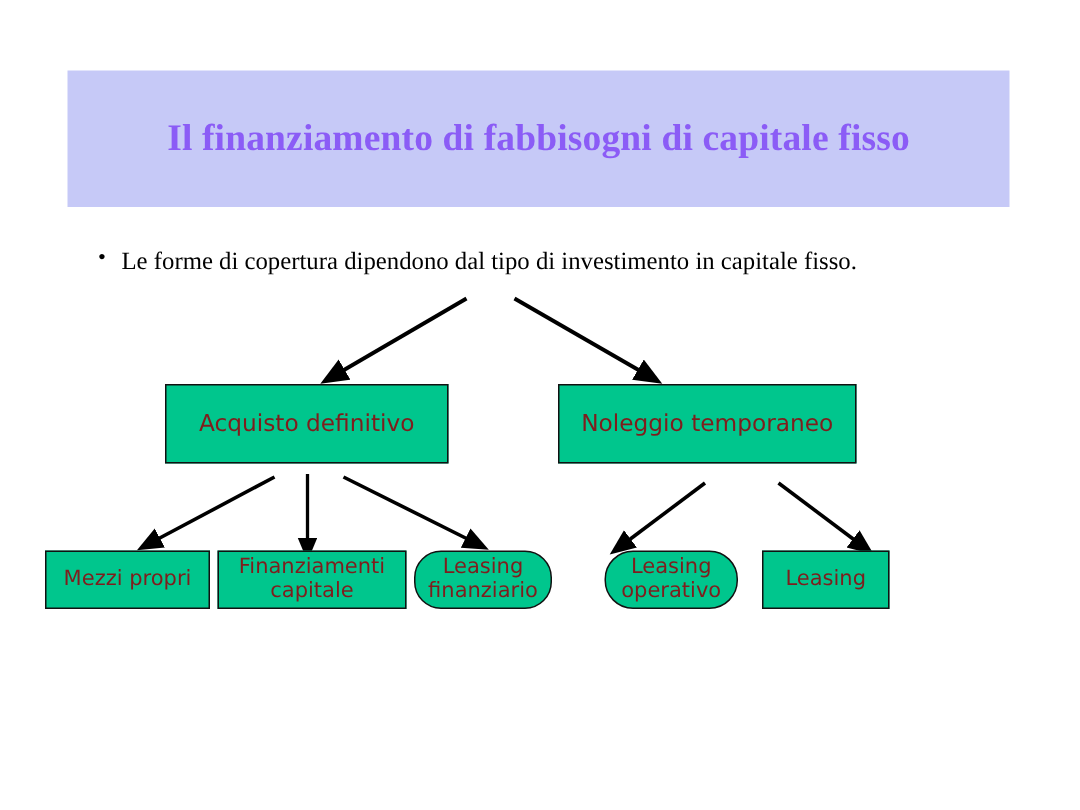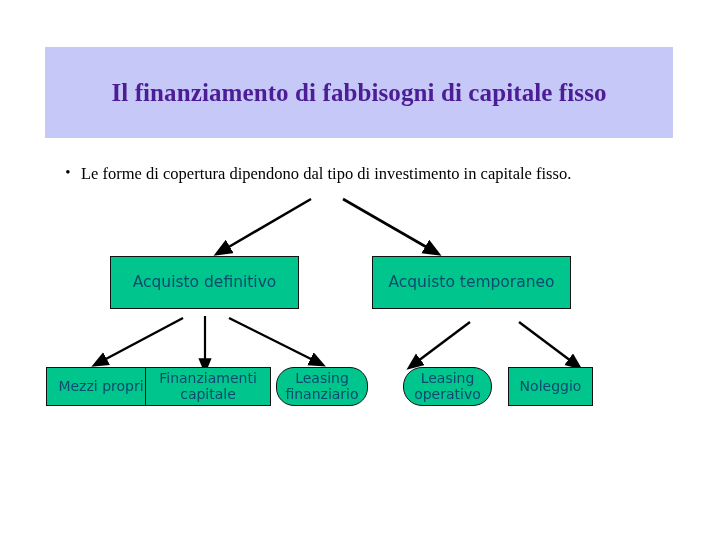--- a/index.html
+++ b/index.html
@@ -29,21 +29,21 @@
     left: 45px;
     top: 47px;
     width: 628px;
     height: 91px;
     display: flex;
     align-items: center;
     justify-content: center;
     font-family: "Liberation Serif", serif;
     font-weight: bold;
     font-size: 25px;
-    color: #4c1d95;
+    color: #8b5cf6;
     letter-spacing: 0.1px;
     text-align: center;
   }
   
   #bullet-row {
     position: absolute;
     left: 55px;
     top: 162px;
     width: 600px;
     display: flex;
@@ -68,31 +68,31 @@
   
   .gbox {
     position: absolute;
     background: #00c68d;
     border: 1px solid #111111;
     box-sizing: border-box;
     display: flex;
     align-items: center;
     justify-content: center;
     text-align: center;
-    color: #0c4a6e;
+    color: #7f1d1d;
     font-family: "DejaVu Sans", sans-serif;
     line-height: 1.14;
   }
   .tier2 { font-size: 15.5px; }
   .tier3 { font-size: 14px; }
 
   #box-acquisto-definitivo { left: 110px;  top: 256px; width: 189px; height: 53px; }
   #box-acquisto-temporaneo { left: 372px;  top: 256px; width: 199px; height: 53px; }
 
-  #box-mezzi-propri        { left: 46px;   top: 367px; width: 110px; height: 39px; }
+  #box-mezzi-propri        { left: 30px;   top: 367px; width: 110px; height: 39px; }
   #box-finanziamenti       { left: 145px;  top: 367px; width: 126px; height: 39px; }
   #box-leasing-finanziario { left: 276px;  top: 367px; width: 92px;  height: 39px; border-radius: 18px; }
   #box-leasing-operativo   { left: 403px;  top: 367px; width: 89px;  height: 39px; border-radius: 19px; }
   #box-noleggio            { left: 508px;  top: 367px; width: 85px;  height: 39px; }
 
   
   #arrow-layer {
     position: absolute;
     left: 0;
     top: 0;
@@ -134,36 +134,36 @@
     <line x1="470" y1="322" x2="418" y2="361" stroke="#000000" stroke-width="2.4" marker-end="url(#ahead)"></line>
 
     <line x1="519" y1="322" x2="571" y2="361" stroke="#000000" stroke-width="2.4" marker-end="url(#ahead)"></line>
   </svg>
 
   <div class="gbox tier2" id="box-acquisto-definitivo">
     <span>Acquisto definitivo</span>
   </div>
 
   <div class="gbox tier2" id="box-acquisto-temporaneo">
-    <span>Acquisto temporaneo</span>
+    <span>Noleggio temporaneo</span>
   </div>
 
   <div class="gbox tier3" id="box-mezzi-propri">
     <span>Mezzi propri</span>
   </div>
 
   <div class="gbox tier3" id="box-finanziamenti">
     <span>Finanziamenti capitale</span>
   </div>
 
   <div class="gbox tier3" id="box-leasing-finanziario">
     <span>Leasing finanziario</span>
   </div>
 
   <div class="gbox tier3" id="box-leasing-operativo">
     <span>Leasing operativo</span>
   </div>
 
   <div class="gbox tier3" id="box-noleggio">
-    <span>Noleggio</span>
+    <span>Leasing</span>
   </div>
 
 </div>
 
 </body></html>

